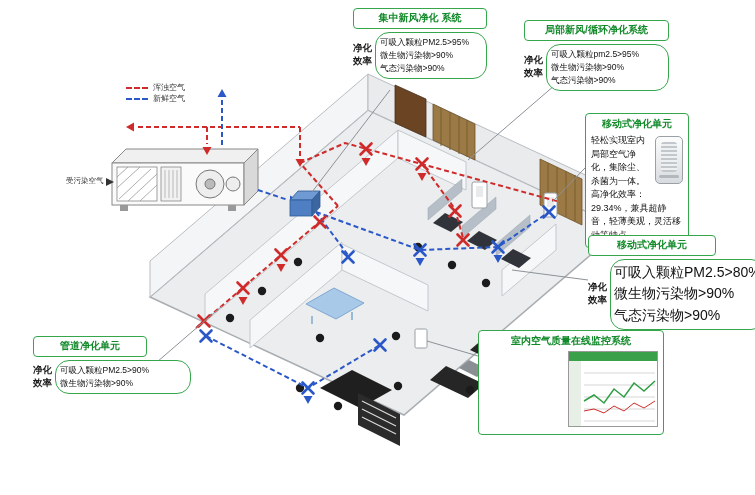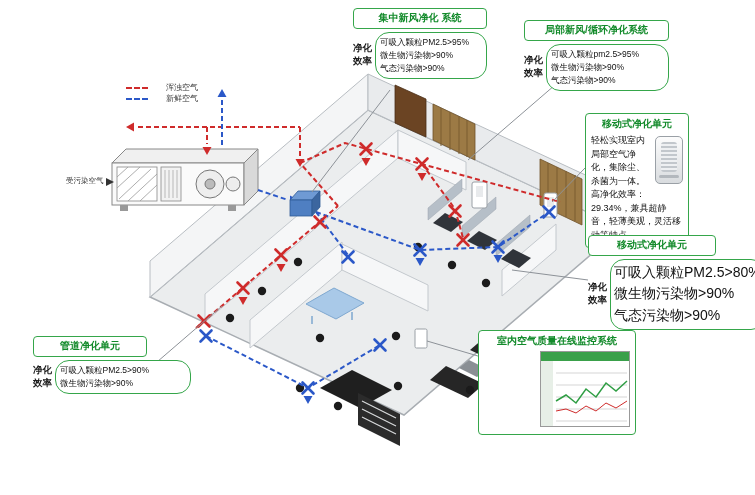--- a/index.html
+++ b/index.html
@@ -25,21 +25,21 @@
   .card-text{font-size:9px;line-height:1.5;color:#111}
   .device{float:right;width:28px;height:48px;margin:2px 0 3px 4px;border:1px solid #9aa0a6;border-radius:5px;
           background:linear-gradient(180deg,#fcfcfc,#d9dcdf)}
   .device-grille{margin:5px auto 0;width:16px;height:30px;border-radius:3px;
           background:repeating-linear-gradient(180deg,#c2c7cc 0 2px,#eef0f2 2px 4px)}
   .device-base{margin:3px auto 0;width:20px;height:3px;background:#b3b8bd;border-radius:2px}
   .shot{float:right;margin:0 0 2px 4px;border:0}
 
   
   .legend{position:absolute;left:126px;top:82px;font-size:8px;color:#333}
-  .legend-row{display:flex;align-items:center;gap:18px;height:11px}
+  .legend-row{display:flex;align-items:center;gap:5px;height:11px}
   .dash{display:inline-block;width:22px;border-top:2px dashed #cf2b2b}
   .dash.blue{border-color:#2b58c8}
   .ahu-label{position:absolute;left:66px;top:176px;font-size:7.5px;color:#333;white-space:nowrap}
 
   
   .fr{color:#cf2b2b}.fb{color:#2b58c8}
   .rd{stroke:#cf2b2b;stroke-width:2;stroke-dasharray:5 3;fill:none}
   .bd{stroke:#2b58c8;stroke-width:2;stroke-dasharray:5 3;fill:none}
   .conn{stroke:#8d9298;stroke-width:1;fill:none}
   .iw{fill:#f6f7f8;stroke:#c3c8cd;stroke-width:1}
@@ -270,21 +270,21 @@
         <span>效率</span>
       </div>
       <div class="eff-box" style="font-size:14px;padding:2px 3px">
         <div>可吸入颗粒PM2.5&gt;80%</div>
         <div>微生物污染物&gt;90%</div>
         <div>气态污染物&gt;90%</div>
       </div>
     </div>
   </div>
 
-  <div class="callout-card" style="left:478px;top:330px;width:158px">
+  <div class="callout-card" style="left:478px;top:330px;width:186px">
     <div class="card-title">室内空气质量在线监控系统</div>
     <div class="card-text">
       <svg class="shot" width="90" height="76">
         <rect x="0.5" y="0.5" width="89" height="75" fill="#ffffff" stroke="#999"></rect>
         <rect x="1" y="1" width="88" height="9" fill="#3aa04a"></rect>
         <rect x="1" y="10" width="12" height="65" fill="#e7efe7"></rect>
         <path d="M16,22 H87 M16,34 H87 M16,46 H87 M16,58 H87 M16,70 H87" stroke="#d5d5d5" stroke-width="1"></path>
         <polyline points="16,50 26,44 36,52 46,38 56,46 66,32 76,40 87,30" stroke="#2f9e44" fill="none" stroke-width="1.5"></polyline>
         <polyline points="16,60 26,58 36,62 46,55 56,60 66,52 76,57 87,50" stroke="#cf2b2b" fill="none" stroke-width="1"></polyline>
       </svg>

